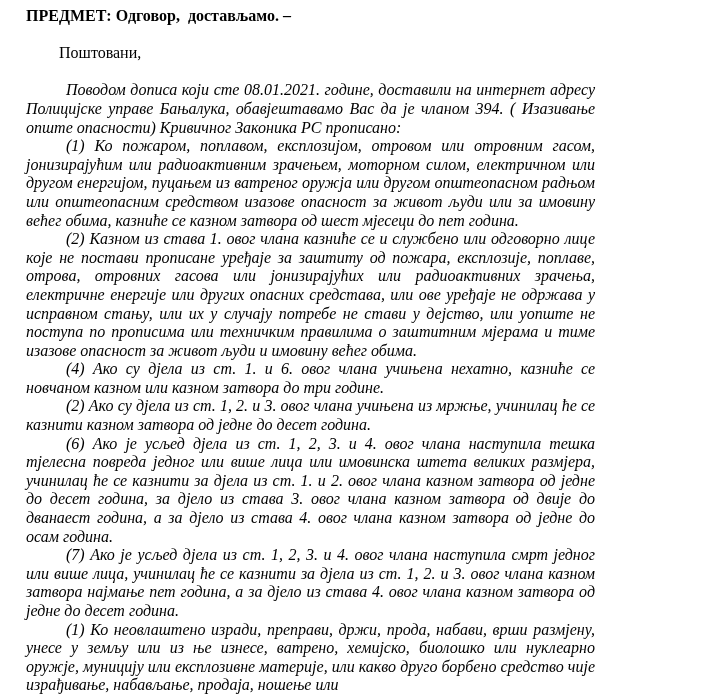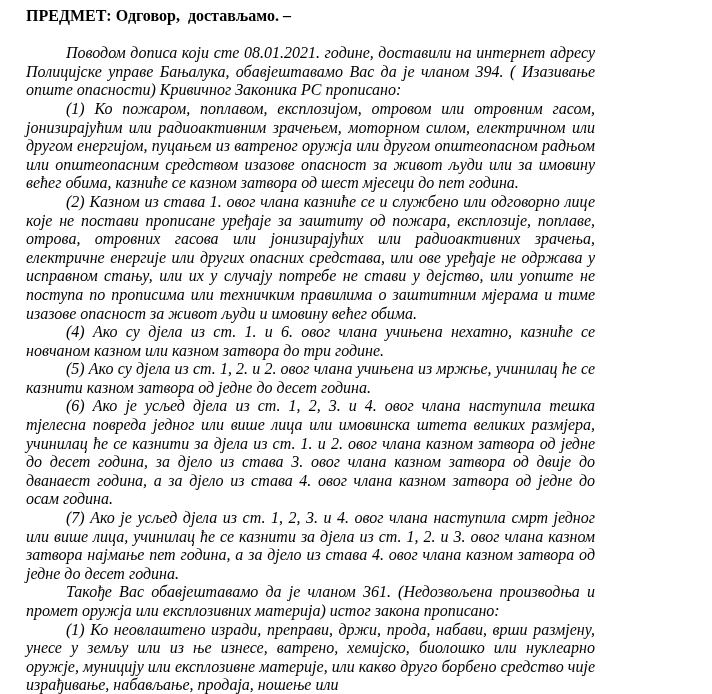--- a/index.html
+++ b/index.html
@@ -33,22 +33,22 @@
       text-align: justify;
       text-indent: 40px;
       font-style: italic;
     }
   </style>
 </head>
 <body>
 
 <div class="page">
   <p class="subject">ПРЕДМЕТ: Одговор,  достављамо. –</p>
+  <p class="salutation">Поштовани,</p>
   <p class="body-par">Поводом дописа који сте 08.01.2021. године, доставили на интернет адресу Полицијске управе Бањалука, обавјештавамо Вас да је чланом 394. ( Изазивање опште опасности) Кривичног Законика РС прописано:</p>
   <p class="body-par">(1) Ко пожаром, поплавом, експлозијом, отровом или отровним гасом, јонизирајућим или радиоактивним зрачењем, моторном силом, електричном или другом енергијом, пуцањем из ватреног оружја или другом општеопасном радњом или општеопасним средством изазове опасност за живот људи или за имовину већег обима, казниће се казном затвора од шест мјесеци до пет година.</p>
   <p class="body-par">(2) Казном из става 1. овог члана казниће се и службено или одговорно лице које не постави прописане уређаје за заштиту од пожара, експлозије, поплаве, отрова, отровних гасова или јонизирајућих или радиоактивних зрачења, електричне енергије или других опасних средстава, или ове уређаје не одржава у исправном стању, или их у случају потребе не стави у дејство, или уопште не поступа по прописима или техничким правилима о заштитним мјерама и тиме изазове опасност за живот људи и имовину већег обима.</p>
   <p class="body-par">(4) Ако су дјела из ст. 1. и 6. овог члана учињена нехатно, казниће се новчаном казном или казном затвора до три године.</p>
-  <p class="body-par">(5) Ако су дјела из ст. 1, 2. и 2. овог члана учињена из мржње, учинилац ће се казнити казном затвора од једне до десет година.</p>
+  <p class="body-par">(2) Ако су дјела из ст. 1, 2. и 3. овог члана учињена из мржње, учинилац ће се казнити казном затвора од једне до десет година.</p>
   <p class="body-par">(6) Ако је усљед дјела из ст. 1, 2, 3. и 4. овог члана наступила тешка тјелесна повреда једног или више лица или имовинска штета великих размјера, учинилац ће се казнити за дјела из ст. 1. и 2. овог члана казном затвора од једне до десет година, за дјело из става 3. овог члана казном затвора од двије до дванаест година, а за дјело из става 4. овог члана казном затвора од једне до осам година.</p>
   <p class="body-par">(7) Ако је усљед дјела из ст. 1, 2, 3. и 4. овог члана наступила смрт једног или више лица, учинилац ће се казнити за дјела из ст. 1, 2. и 3. овог члана казном затвора најмање пет година, а за дјело из става 4. овог члана казном затвора од једне до десет година.</p>
-  <p class="body-par">Такође Вас обавјештавамо да је чланом 361. (Недозвољена производња и промет оружја или експлозивних материја) истог закона прописано:</p>
   <p class="body-par">(1) Ко неовлаштено изради, преправи, држи, прода, набави, врши размјену, унесе у земљу или из ње изнесе, ватрено, хемијско, биолошко или нуклеарно оружје, муницију или експлозивне материје, или какво друго борбено средство чије израђивање, набављање, продаја, ношење или</p>
 </div>
 
 </body></html>

